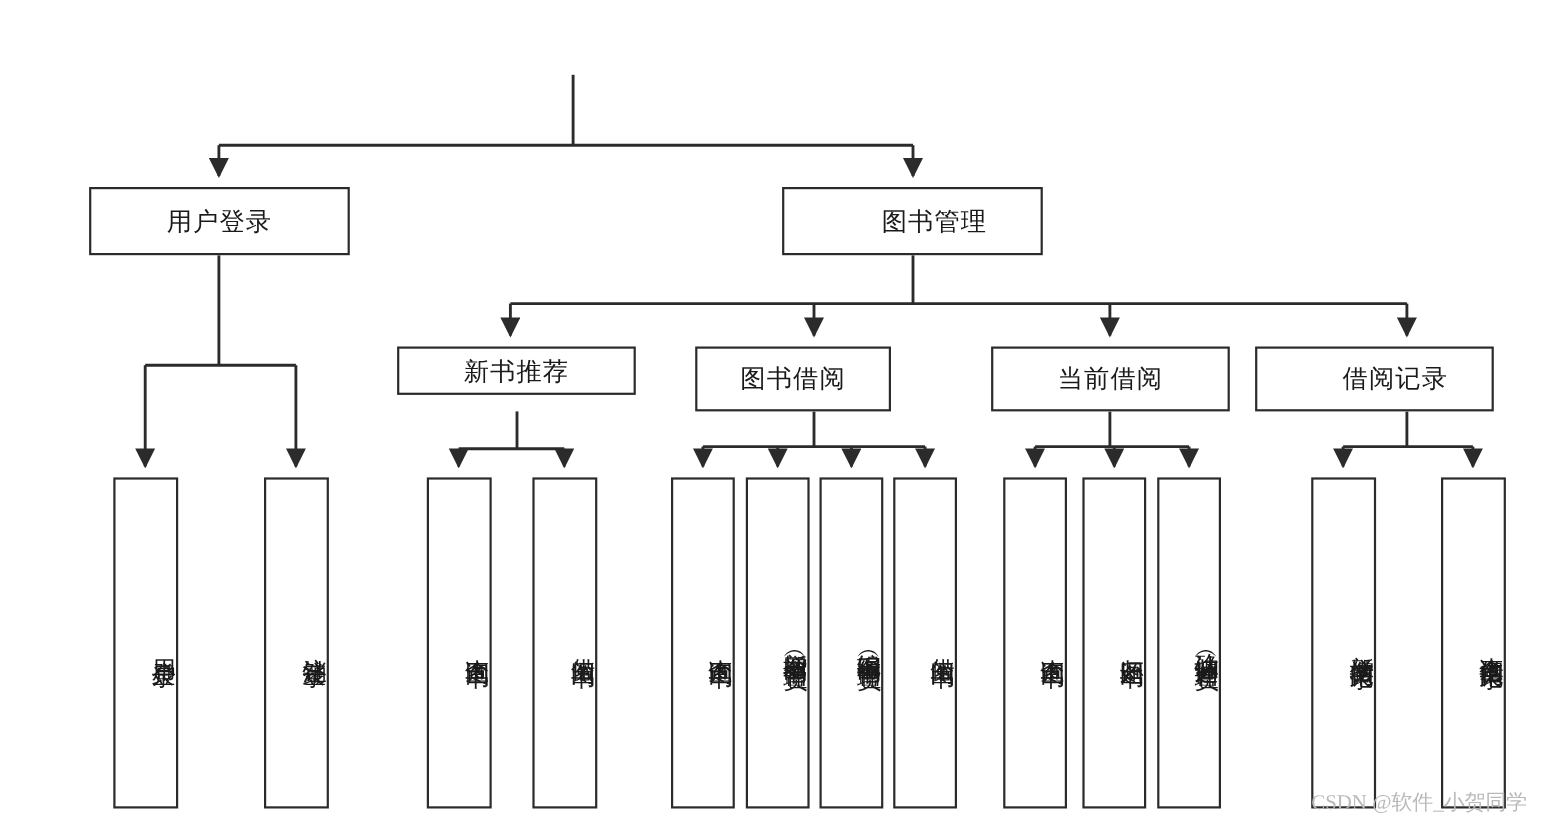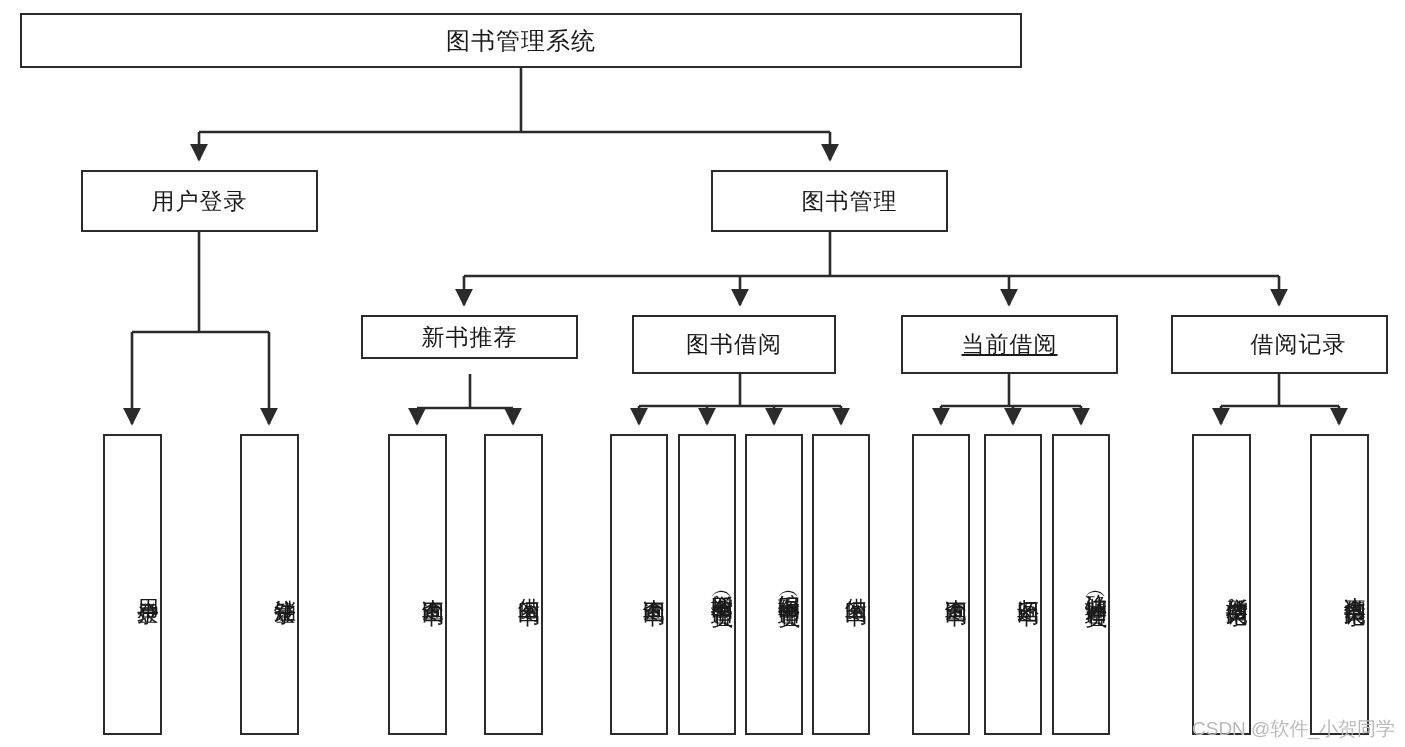--- a/index.html
+++ b/index.html
@@ -53,21 +53,21 @@
     justify-content: center;
   }
   .node.root {
     font-size: 24px;
   }
   .watermark {
     position: absolute;
     font-size: 19px;
     color: #b9b9b9;
     white-space: nowrap;
-    font-family: Liberation Sans, sans-serif;
+    font-family: Liberation Serif, serif;
   }
 </style>
 </head>
 <body>
 
 <div id="diagram-root">
 
   <svg class="edge-layer" viewBox="0 0 1405 747" xmlns="http://www.w3.org/2000/svg">
     <defs>
       <marker id="arrow" viewBox="0 0 10 10" refX="9" refY="5" markerWidth="7" markerHeight="7" orient="auto-start-reverse">
@@ -111,29 +111,28 @@
       <path d="M 1013 406 L 1013 424" marker-end="url(#arrow)"></path>
       <path d="M 1081 406 L 1081 424" marker-end="url(#arrow)"></path>
 
       <path d="M 1279 374 L 1279 406"></path>
       <path d="M 1221 406 L 1339 406"></path>
       <path d="M 1221 406 L 1221 424" marker-end="url(#arrow)"></path>
       <path d="M 1339 406 L 1339 424" marker-end="url(#arrow)"></path>
     </g>
   </svg>
 
-  <div class="node horizontal root" style="left: 20px; top: 13px; width: 1002px; height: 55px;">图书管理系统</div>
 
   <div class="node horizontal" style="left: 81px; top: 170px; width: 237px; height: 62px;">用户登录</div>
   <div class="node horizontal" style="left: 711px; top: 170px; width: 237px; height: 62px; padding-left: 40px;">图书管理</div>
 
   <div class="node horizontal" style="left: 361px; top: 315px; width: 217px; height: 44px;">新书推荐</div>
-  <div class="node horizontal" style="left: 632px; top: 315px; width: 204px; height: 59px;">图书借阅</div>
-  <div class="node horizontal" style="left: 901px; top: 315px; width: 217px; height: 59px; text-decoration: underline;">当前借阅</div>
-  <div class="node horizontal" style="left: 1171px; top: 315px; width: 217px; height: 59px; padding-left: 38px;">借阅记录</div>
+  <div class="node horizontal" style="left: 632px; top: 315px; width: 178px; height: 59px;">图书借阅</div>
+  <div class="node horizontal" style="left: 901px; top: 315px; width: 217px; height: 59px;">当前借阅</div>
+  <div class="node horizontal" style="left: 1141px; top: 315px; width: 217px; height: 59px; padding-left: 38px;">借阅记录</div>
 
   <div class="node vertical" style="left: 103px; top: 434px; width: 59px; height: 301px;">用户登录</div>
   <div class="node vertical" style="left: 240px; top: 434px; width: 59px; height: 301px;">注销登录</div>
   <div class="node vertical" style="left: 388px; top: 434px; width: 59px; height: 301px;">查询图书</div>
   <div class="node vertical" style="left: 484px; top: 434px; width: 59px; height: 301px;">借阅图书</div>
   <div class="node vertical" style="left: 610px; top: 434px; width: 58px; height: 301px;">查询图书</div>
   <div class="node vertical" style="left: 678px; top: 434px; width: 58px; height: 301px;">新增图书（管理员）</div>
   <div class="node vertical" style="left: 745px; top: 434px; width: 58px; height: 301px;">编辑图书（管理员）</div>
   <div class="node vertical" style="left: 812px; top: 434px; width: 58px; height: 301px;">借阅图书</div>
   <div class="node vertical" style="left: 912px; top: 434px; width: 58px; height: 301px;">查询图书</div>

